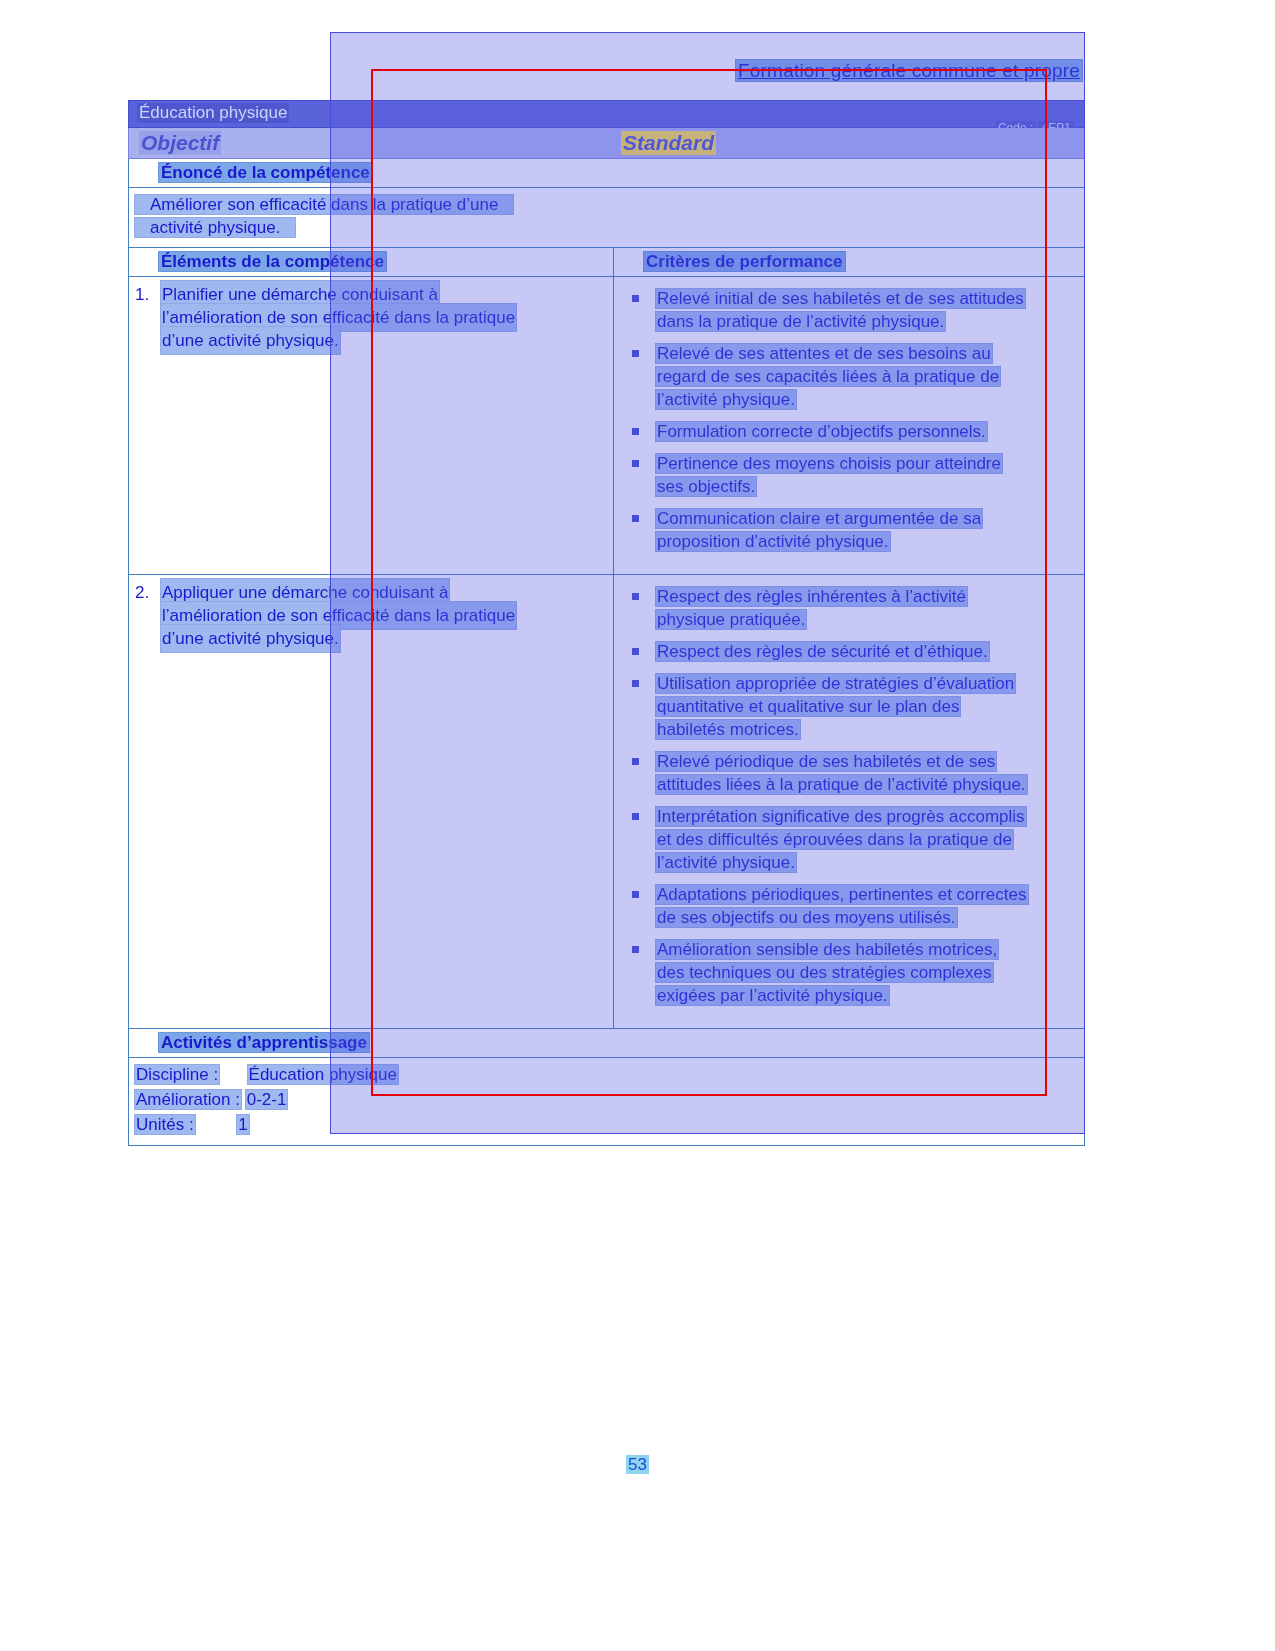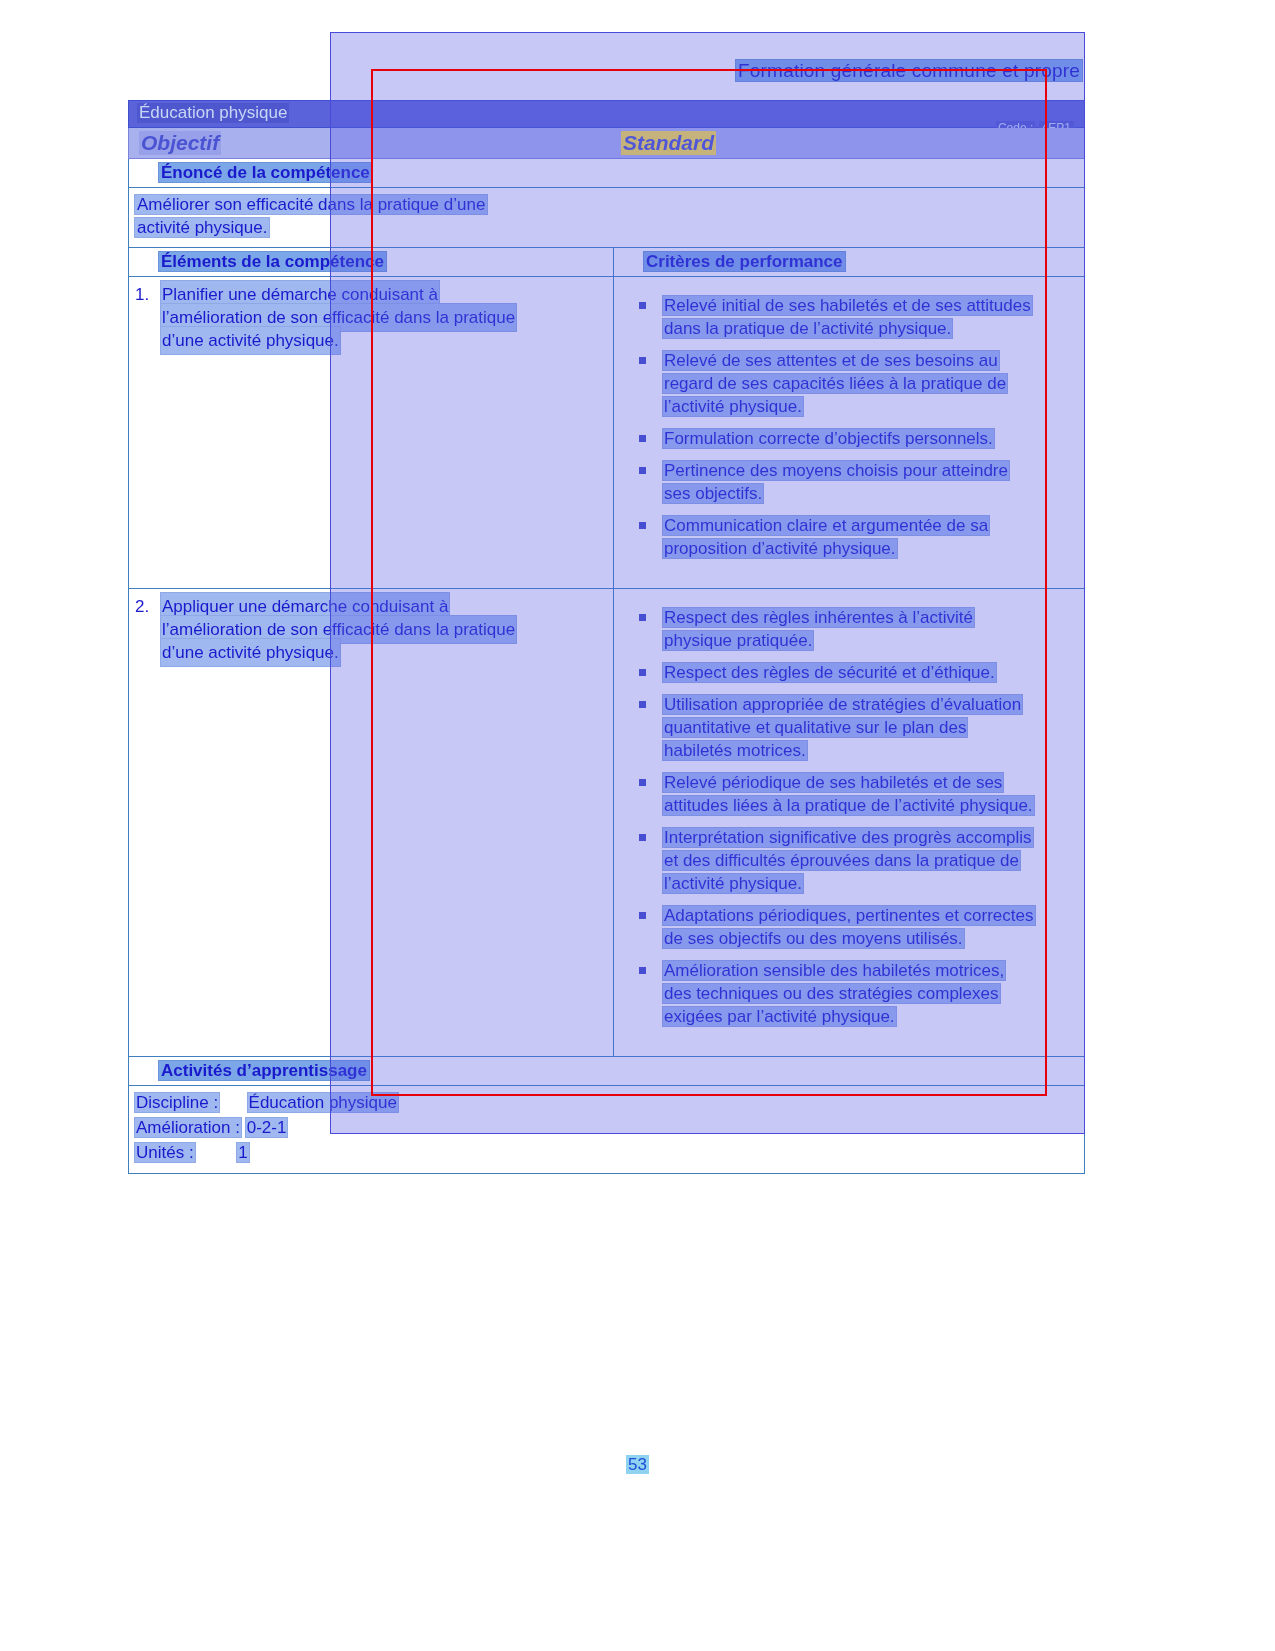--- a/index.html
+++ b/index.html
@@ -57,20 +57,21 @@
     width: 956px;
     z-index: 2;
   }
 
   .header-line {
     text-align: right;
     font-size: 19px;
     letter-spacing: .2px;
     padding-right: 2px;
     height: 40px;
+    text-decoration: underline;
   }
   .hl-txt {
     background: #7ba7e8;
     box-shadow: 0 0 0 1px #6a95d8;
     padding: 0 2px;
   }
 
   table.grid {
     width: 956px;
     border-collapse: collapse;
@@ -152,21 +153,21 @@
   .cell-pad { padding: 5px 6px 8px 6px; }
 
   .line {
     font-size: 17px;
     line-height: 23px;
     white-space: nowrap;
   }
   .line span.t {
     background: #9fb8f0;
     box-shadow: 0 0 0 1px #8fa9e6;
-    padding: 0 2px;
+    padding: 0 15px;
   }
 
   
   .elem {
     display: flex;
     font-size: 17px;
     line-height: 23px;
     padding: 6px 4px 0 6px;
   }
   .elem .num {
@@ -175,21 +176,21 @@
   }
   .elem .etxt span.t {
     background: #9fb8f0;
     box-shadow: 0 0 0 1px #8fa9e6;
     padding: 4px 1px;
   }
 
   
   ul.crit {
     list-style: none;
-    margin: 11px;
+    margin: 4px;
     padding: 6px 8px 8px 10px;
   }
   ul.crit li {
     position: relative;
     font-size: 17px;
     line-height: 23px;
     padding-left: 28px;
     margin-bottom: 9px;
   }
   ul.crit li:before {

